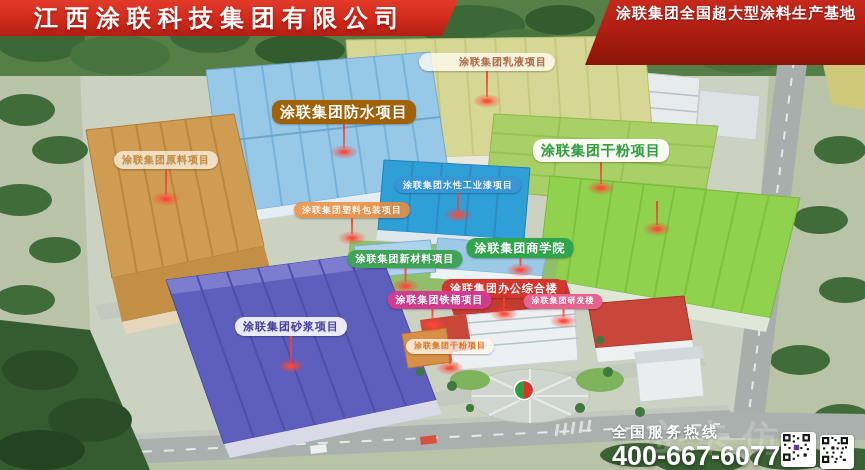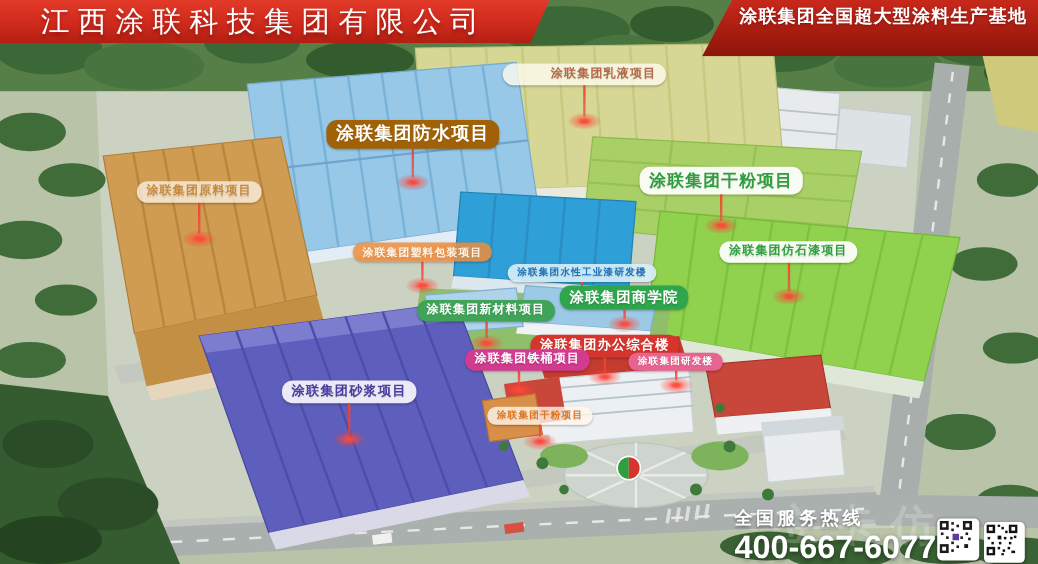--- a/index.html
+++ b/index.html
@@ -5,23 +5,23 @@
   html,body{margin:0;padding:0;background:#222;}
   .stage{position:relative;width:865px;height:470px;overflow:hidden;
          font-family:"Liberation Sans","DejaVu Sans",sans-serif;}
   .scene{position:absolute;left:0;top:0;width:865px;height:470px;}
 
   
   .banner-left{position:absolute;left:0;top:0;width:458px;height:36px;z-index:8;
     background:linear-gradient(180deg,#e23a29 0%,#cf2a1c 55%,#b21f12 100%);
     clip-path:polygon(0 0,100% 0,96.5% 100%,0 100%);
     display:flex;align-items:center;padding-left:34px;box-sizing:border-box;}
-  .banner-left .txt{color:#fff;font-size:24px;font-weight:400;letter-spacing:7px;
+  .banner-left .txt{color:#fff;font-size:24px;font-weight:700;letter-spacing:7px;
     text-shadow:0 2px 3px rgba(100,0,0,.45);white-space:nowrap;}
-  .banner-right{position:absolute;right:0;top:0;width:280px;height:47px;z-index:8;
+  .banner-right{position:absolute;right:0;top:0;width:280px;height:65px;z-index:8;
     background:linear-gradient(180deg,#c7291c 0%,#a81d10 55%,#8c150a 100%);
     clip-path:polygon(9% 0,100% 0,100% 100%,0 100%);
     text-align:right;box-sizing:border-box;padding:4px 9px 0 0;}
   .banner-right .l1{color:#fff;font-size:15px;font-weight:800;letter-spacing:1px;
     text-shadow:0 1px 2px rgba(80,0,0,.5);white-space:nowrap;}
   .banner-right .l2{color:#fff;font-size:13.5px;font-weight:800;letter-spacing:.5px;
     text-shadow:0 1px 2px rgba(80,0,0,.5);white-space:nowrap;margin-top:1px;}
 
   
   #pins{position:absolute;inset:0;z-index:5;pointer-events:none;}
@@ -241,33 +241,32 @@
       <div class="pin" style="left: 166px; top: 151px;">
         <div class="badge" style="background: rgba(255, 250, 238, 0.72); color: rgb(198, 138, 62); font-size: 10px;">涂联集团原料项目</div>
         <div class="stem" style="height: 26px;"></div>
         <div class="beacon"></div>
       </div>
       <div class="pin" style="left: 601px; top: 139px;">
         <div class="badge" style="background: rgba(255, 255, 255, 0.92); color: rgb(47, 158, 63); font-size: 14px;">涂联集团干粉项目</div>
         <div class="stem" style="height: 22px;"></div>
         <div class="beacon"></div>
       </div>
+      <div class="pin" style="left: 458px; top: 177px;">
+        <div class="badge" style="background: rgb(55, 150, 214); color: rgb(234, 246, 255); font-size: 9px;">涂联集团水性工业漆项目</div>
+        <div class="stem" style="height: 18px;"></div>
+        <div class="beacon"></div>
+      </div>
       <div class="pin" style="left: 352px; top: 202px;">
         <div class="badge" style="background: rgba(238, 140, 60, 0.85); color: rgb(255, 246, 234); font-size: 9px;">涂联集团塑料包装项目</div>
         <div class="stem" style="height: 16px;"></div>
         <div class="beacon"></div>
       </div>
       <div class="pin" style="left: 657px; top: 201px;">
-        <div class="badge" style="background: rgba(255, 255, 255, 0.92); color: rgb(47, 158, 63); font-size: 10px;">涂联集团仿石漆项目</div>
         <div class="stem" style="height: 24px;"></div>
-        <div class="beacon"></div>
-      </div>
-      <div class="pin" style="left: 485px; top: 220px;">
-        <div class="badge" style="background: rgba(214, 238, 250, 0.9); color: rgb(31, 114, 184); font-size: 8px;">涂联集团水性工业漆研发楼</div>
-        <div class="stem" style="height: 10px;"></div>
         <div class="beacon"></div>
       </div>
       <div class="pin" style="left: 520px; top: 238px;">
         <div class="badge" style="background: rgb(47, 166, 76); color: rgb(255, 255, 255); font-size: 12px;">涂联集团商学院</div>
         <div class="stem" style="height: 8px;"></div>
         <div class="beacon"></div>
       </div>
       <div class="pin" style="left: 405px; top: 250px;">
         <div class="badge" style="background: rgb(63, 163, 88); color: rgb(255, 255, 255); font-size: 10px;">涂联集团新材料项目</div>
         <div class="stem" style="height: 14px;"></div>

